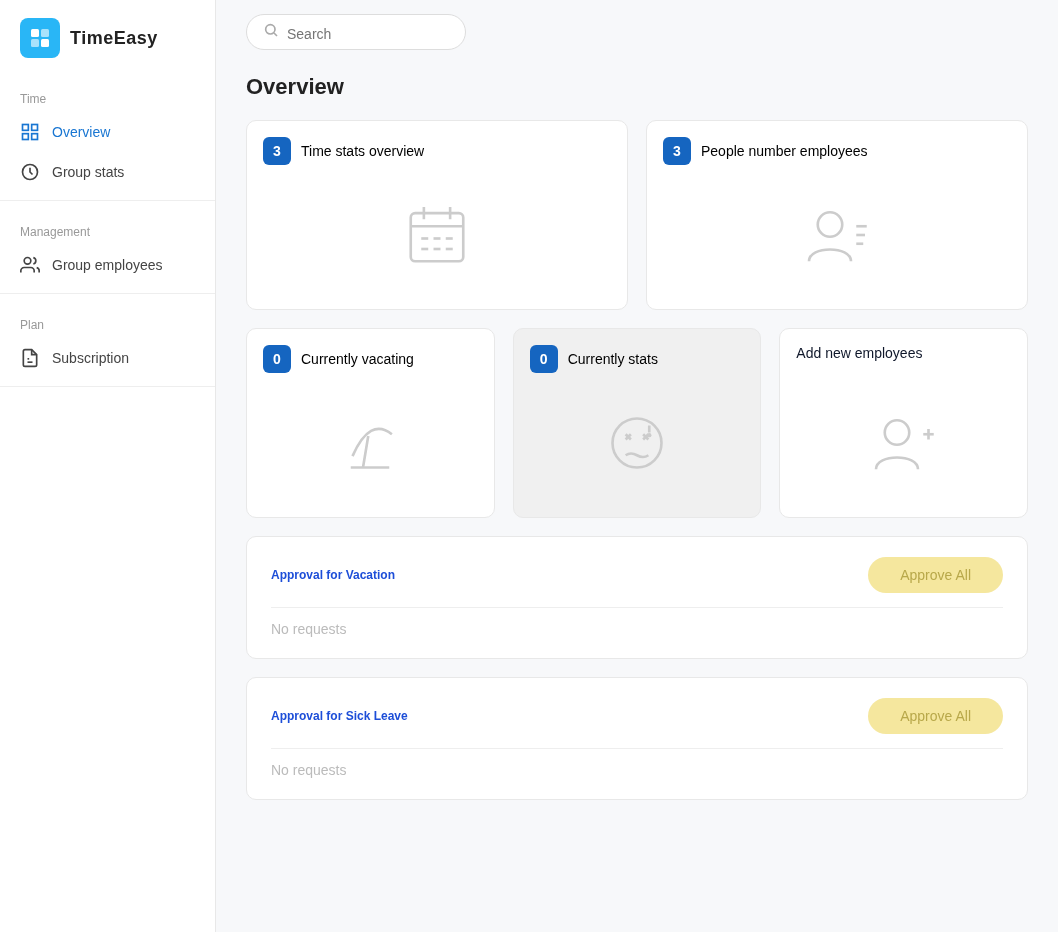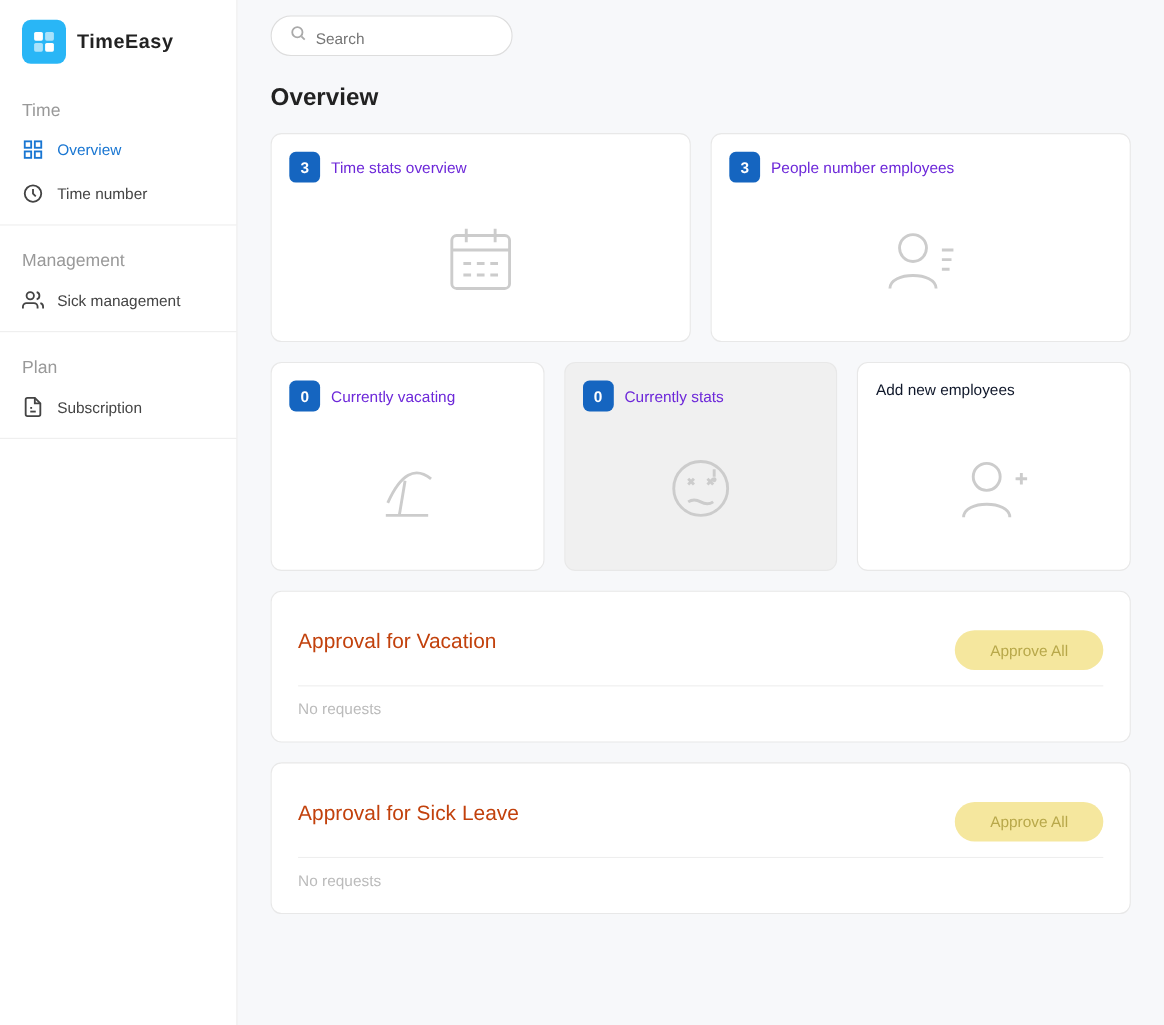--- a/index.html
+++ b/index.html
@@ -32,21 +32,21 @@
     }
     .logo-icon svg { width: 24px; height: 24px; }
     .logo-text {
       font-size: 18px;
       font-weight: 700;
       color: #222;
       letter-spacing: 0.5px;
     }
 
     .sidebar-section-label {
-      font-size: 16px;
+      font-size: 12px;
       color: #999;
       padding: 16px 20px 6px 20px;
       text-transform: none;
     }
     .sidebar-item {
       display: flex;
       align-items: center;
       gap: 12px;
       padding: 10px 20px;
       cursor: pointer;
@@ -140,21 +140,21 @@
       display: flex;
       align-items: center;
       justify-content: center;
       font-size: 14px;
       font-weight: 700;
       flex-shrink: 0;
     }
     .card-badge.zero { background: #1565c0; }
     .card-title {
       font-size: 14px;
-      color: #6d28d9;
+      color: #000000;
     }
     .card-icon-area {
       flex: 1;
       display: flex;
       align-items: center;
       justify-content: center;
     }
     .card-icon-area svg { width: 70px; height: 70px; color: #ccc; }
 
     
@@ -185,35 +185,34 @@
       padding: 20px 24px;
       margin-bottom: 18px;
     }
     .approval-header {
       display: flex;
       align-items: center;
       justify-content: space-between;
       margin-bottom: 14px;
     }
     .approval-title {
-      font-size: 19px;
-      font-weight: 400;
-      color: #c2410c;
+      font-size: 12px;
+      font-weight: 700;
+      color: #1d4ed8;
     }
     .approve-all-btn {
       background: #f5e79e;
       border: none;
       border-radius: 24px;
       padding: 10px 32px;
       font-size: 14px;
       color: #b8a84a;
       font-weight: 500;
       cursor: pointer;
       transition: background 0.15s;
-      margin-top: 15px;
     }
     .approval-divider { height: 1px; background: #eee; margin-bottom: 12px; }
     .no-requests {
       font-size: 14px;
       color: #bbb;
     }
 
     .add-employee-title {
       font-size: 14px;
       color: #0f172a;
@@ -244,34 +243,34 @@
       <rect x="3" y="14" width="7" height="7"></rect>
         <rect x="14" y="14" width="7" height="7"></rect>
     </svg>
     <span>Overview</span>
   </div>
   <div class="sidebar-item">
     <svg viewBox="0 0 24 24" fill="none" stroke="currentColor" stroke-width="2">
       <circle cx="12" cy="12" r="9"></circle>
         <polyline points="12 7 12 12 15 15"></polyline>
     </svg>
-    <span>Time number</span>
+    <span>Group stats</span>
   </div>
 
   <div class="sidebar-divider"></div>
 
   <div class="sidebar-section-label">Management</div>
   <div class="sidebar-item">
     <svg viewBox="0 0 24 24" fill="none" stroke="currentColor" stroke-width="2">
       <path d="M17 21v-2a4 4 0 00-4-4H5a4 4 0 00-4 4v2"></path>
       <circle cx="9" cy="7" r="4"></circle>
       <path d="M23 21v-2a4 4 0 00-3-3.87"></path>
       <path d="M16 3.13a4 4 0 010 7.75"></path>
     </svg>
-    <span>Sick management</span>
+    <span>Group employees</span>
   </div>
 
   <div class="sidebar-divider"></div>
 
   <div class="sidebar-section-label">Plan</div>
   <div class="sidebar-item">
     <svg viewBox="0 0 24 24" fill="none" stroke="currentColor" stroke-width="2">
       <path d="M14 2H6a2 2 0 00-2 2v16a2 2 0 002 2h12a2 2 0 002-2V8z"></path>
       <polyline points="14 2 14 8 20 8"></polyline>
       <line x1="9" y1="13" x2="11" y2="13"></line>

